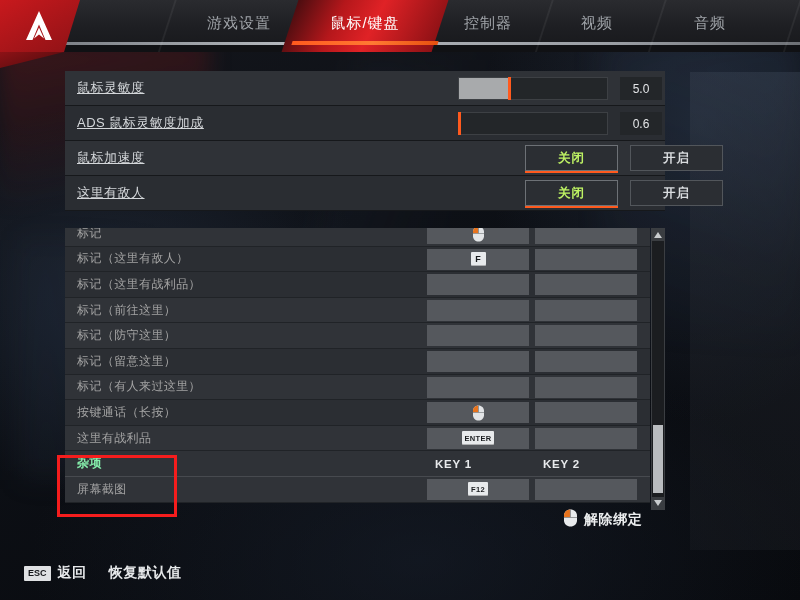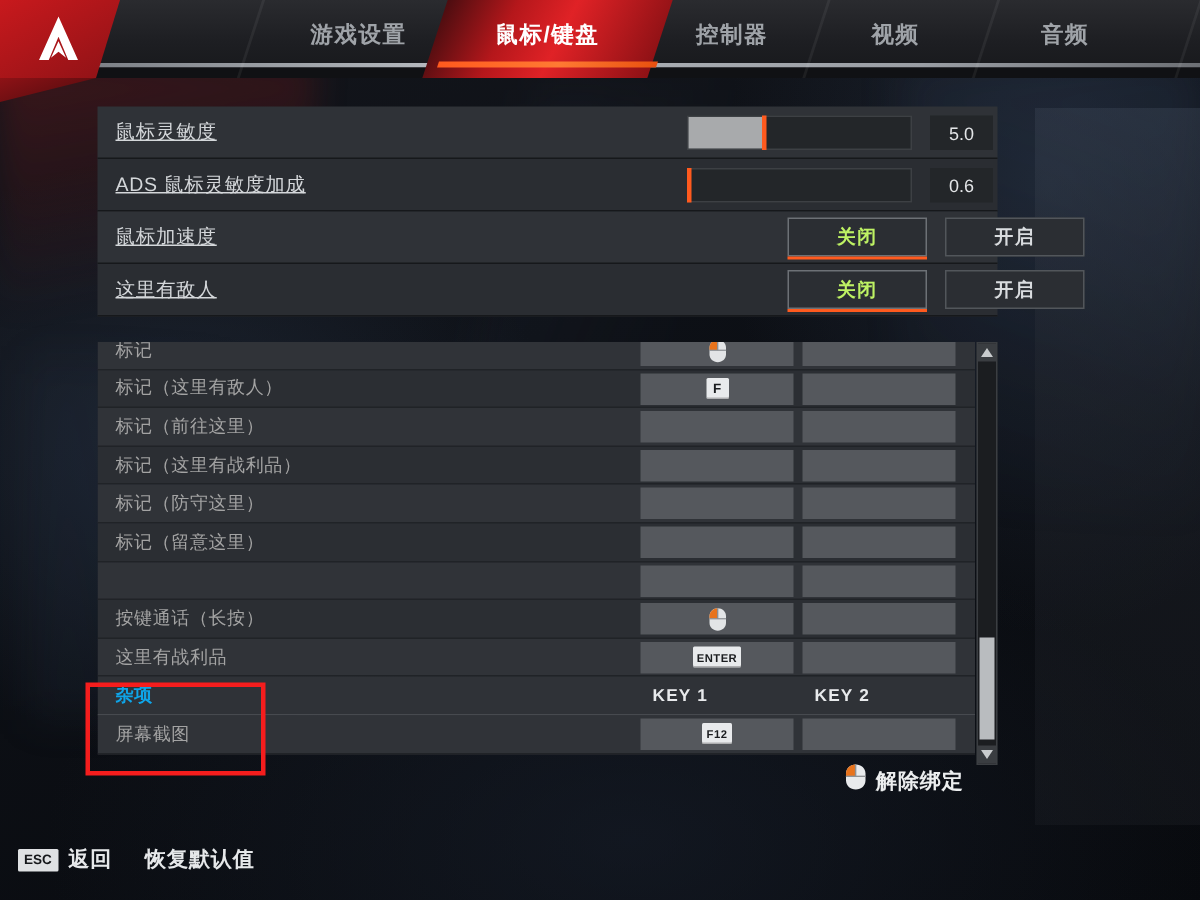--- a/index.html
+++ b/index.html
@@ -71,21 +71,21 @@
     position: absolute; left: 0; top: 52px; width: 66px; height: 16px;
     background: linear-gradient(160deg, #8e1216 0%, #4a0b0d 100%);
     clip-path: polygon(0 0, 64px 0, 0 16px);
     z-index: 4;
   }
   #logo svg { position: absolute; left: 22px; top: 9px; }
 
   .tab {
     position: absolute; top: 0; height: 52px;
     display: flex; align-items: center; justify-content: center;
-    color: #9fa3a8; font-size: 15px; font-weight: bold;
+    color: #9fa3a8; font-size: 15px; font-weight: normal;
     letter-spacing: 1px; cursor: pointer; user-select: none;
     z-index: 3;
   }
   .tab .tab-label { position: relative; z-index: 2; padding-bottom: 6px; }
   .tab.active { color: #ffffff; }
   .tab.active .tab-bg {
     position: absolute; left: -16px; top: 0; right: -16px; bottom: 0;
     background: linear-gradient(100deg, #4c0d10 0%, #b5171b 30%, #e02226 55%, #8d1115 100%);
     transform: skewX(-18deg);
     z-index: 0;
@@ -170,21 +170,21 @@
   }
   .kb-row.alt { background: #2b2e33; }
   .kb-row.header {
     background: #2f3237;
     border-bottom: 1px solid #474a4f;
   }
   .kb-name {
     position: absolute; left: 12px; color: #a3a3a3;
     font-size: 12px; letter-spacing: 0.4px; white-space: nowrap;
   }
-  .kb-name.cat { font-weight: bold; color: #0ea5e9; }
+  .kb-name.cat { font-weight: bold; color: #86efac; }
   .kb-cell {
     position: absolute; top: 2px; height: 21px;
     background: #55585d;
     display: flex; align-items: center; justify-content: center;
     cursor: pointer;
   }
   .kb-c1 { left: 362px; width: 102px; }
   .kb-c2 { left: 470px; width: 102px; }
   .kb-colhead {
     position: absolute; color: #e8eaec; font-size: 11.5px; font-weight: bold;
@@ -243,21 +243,21 @@
   }
   #unbind .ub-label {
     color: #eceeef; font-size: 14px; font-weight: bold; letter-spacing: 0.6px;
   }
 
   
   #footer {
     position: absolute; left: 12px; bottom: 18px;
     display: flex; align-items: center; gap: 22px;
   }
-  .esc-group { display: flex; align-items: center; gap: 7px; }
+  .esc-group { display: flex; align-items: center; gap: 7px; margin-left: 12px; }
   .esc-key {
     display: inline-flex; align-items: center; justify-content: center;
     padding: 1px 4px; height: 15px;
     background: #dfe1e3; color: #15171a;
     font-size: 9px; font-weight: bold; border-radius: 1px;
   }
   .foot-txt {
     color: #e6e8ea; font-size: 14px; font-weight: bold; letter-spacing: 0.6px;
     cursor: pointer;
   }
@@ -357,41 +357,42 @@
         </div>
         <div class="kb-cell kb-c2"></div>
       </div>
       <div class="kb-row alt">
         <div class="kb-name">标记（这里有敌人）</div>
         <div class="kb-cell kb-c1">
           <span class="keycap">F</span>
         </div>
         <div class="kb-cell kb-c2"></div>
       </div>
+      <div class="kb-row alt">
+        <div class="kb-name">标记（这里有战利品）</div>
+        <div class="kb-cell kb-c1"></div>
+        <div class="kb-cell kb-c2"></div>
+      </div>
       <div class="kb-row">
         <div class="kb-name">标记（前往这里）</div>
         <div class="kb-cell kb-c1"></div>
         <div class="kb-cell kb-c2"></div>
       </div>
-      <div class="kb-row alt">
-        <div class="kb-name">标记（这里有战利品）</div>
-        <div class="kb-cell kb-c1"></div>
-        <div class="kb-cell kb-c2"></div>
-      </div>
       <div class="kb-row">
         <div class="kb-name">标记（防守这里）</div>
         <div class="kb-cell kb-c1"></div>
         <div class="kb-cell kb-c2"></div>
       </div>
       <div class="kb-row alt">
         <div class="kb-name">标记（留意这里）</div>
         <div class="kb-cell kb-c1"></div>
         <div class="kb-cell kb-c2"></div>
       </div>
       <div class="kb-row">
+        <div class="kb-name">标记（有人来过这里）</div>
         <div class="kb-cell kb-c1"></div>
         <div class="kb-cell kb-c2"></div>
       </div>
       <div class="kb-row alt">
         <div class="kb-name">按键通话（长按）</div>
         <div class="kb-cell kb-c1">
           <span>
             <svg class="mouse-ico" viewBox="0 0 13 16" aria-hidden="true">
               <path d="M6.5 0.5 C9.6 0.5 12 2.8 12 5.8 L12 10.2 C12 13.2 9.6 15.5 6.5 15.5 C3.4 15.5 1 13.2 1 10.2 L1 5.8 C1 2.8 3.4 0.5 6.5 0.5 Z" fill="#e2e4e6"></path>
               <path d="M6.3 0.5 C3.3 0.6 1 2.9 1 5.8 L1 7.4 L6.3 7.4 Z" fill="#e8731c"></path>

